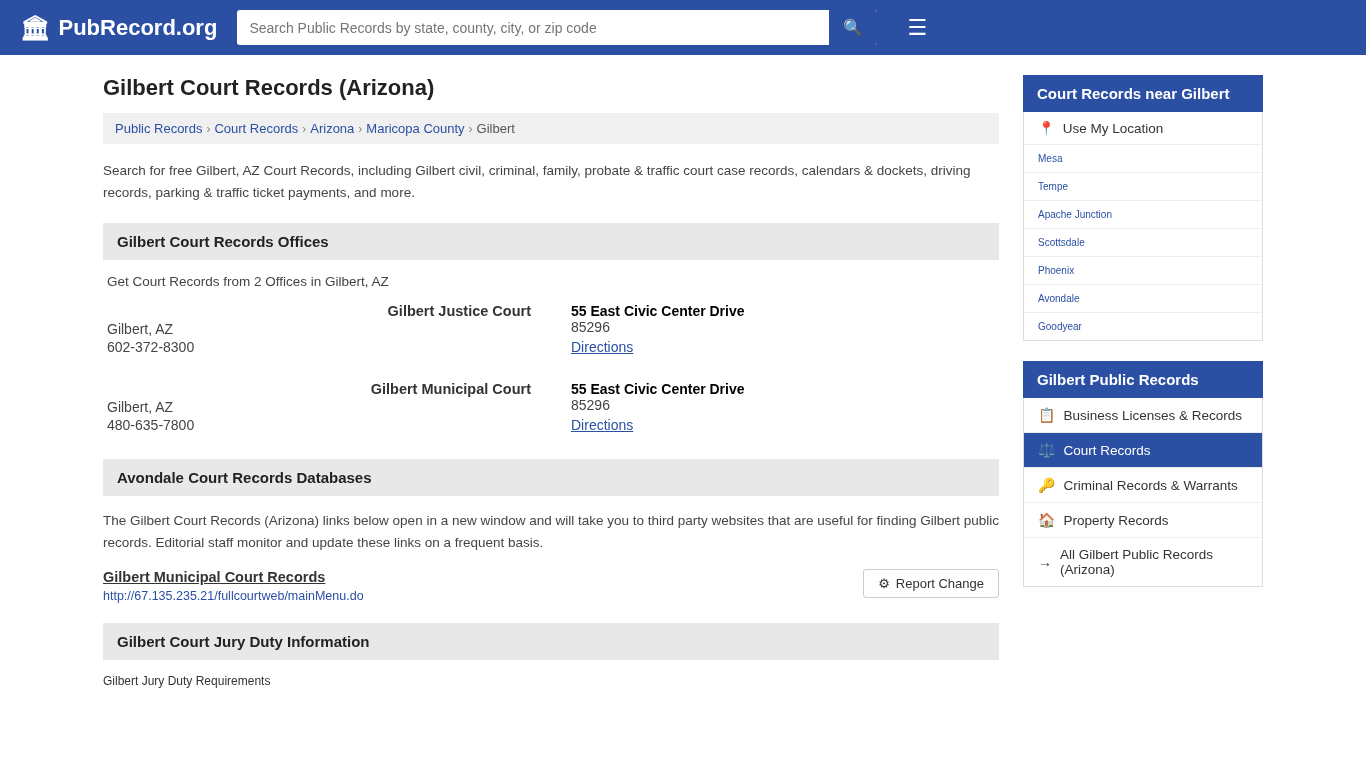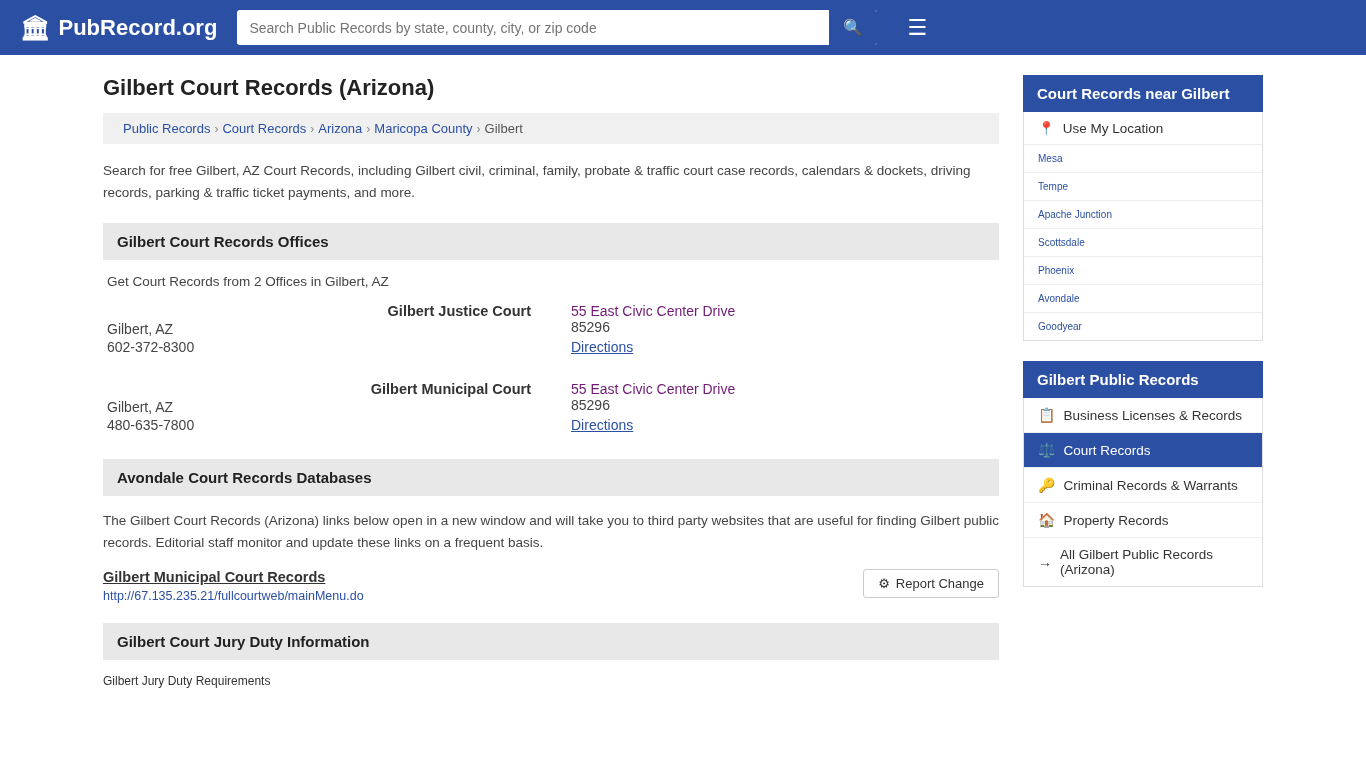--- a/index.html
+++ b/index.html
@@ -77,21 +77,21 @@
     #page-title {
       font-size: 22px;
       font-weight: bold;
       color: #222;
       margin-bottom: 12px;
     }
 
     
     #breadcrumb {
       background: #f0f0f0;
-      padding: 8px 20px;
+      padding: 8px 12px;
       font-size: 13px;
       color: #555;
       margin-bottom: 16px;
       display: flex;
       align-items: center;
       flex-wrap: wrap;
       gap: 4px;
     }
     #breadcrumb a {
       color: #2a4fa3;
@@ -130,21 +130,21 @@
       text-align: right;
     }
     .office-city { color: #444; margin-bottom: 2px; }
     .office-phone { color: #444; margin-bottom: 2px; }
     .office-row {
       display: flex;
       gap: 40px;
     }
     .office-left { flex: 1; }
     .office-right { flex: 1; }
-    .office-address { color: #701a75; }
+    .office-address { color: #000000; font-weight: bold; }
     .office-zip { color: #444; margin-bottom: 4px; }
     .directions-link {
       color: #2a4fa3;
       text-decoration: underline;
       cursor: pointer;
       font-size: 14px;
     }
 
     
     .db-intro {

